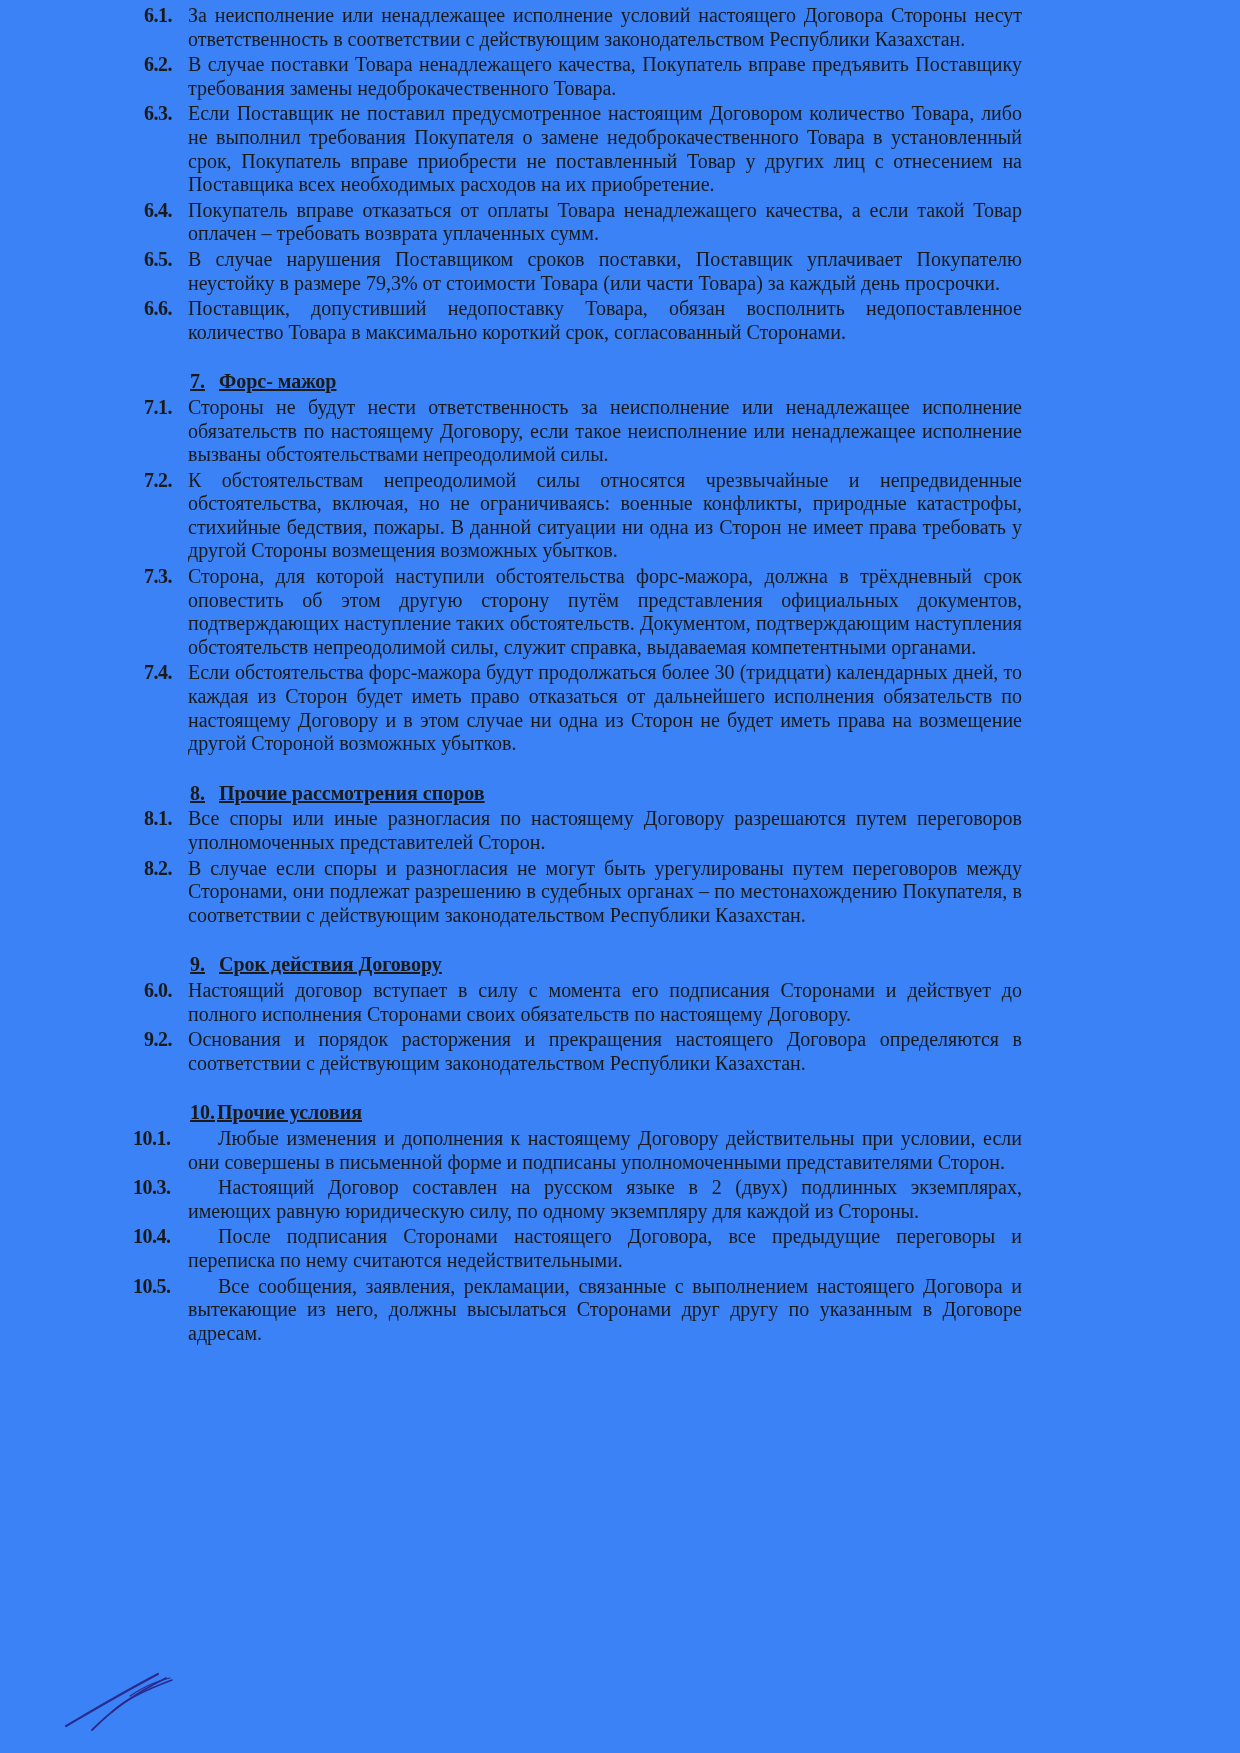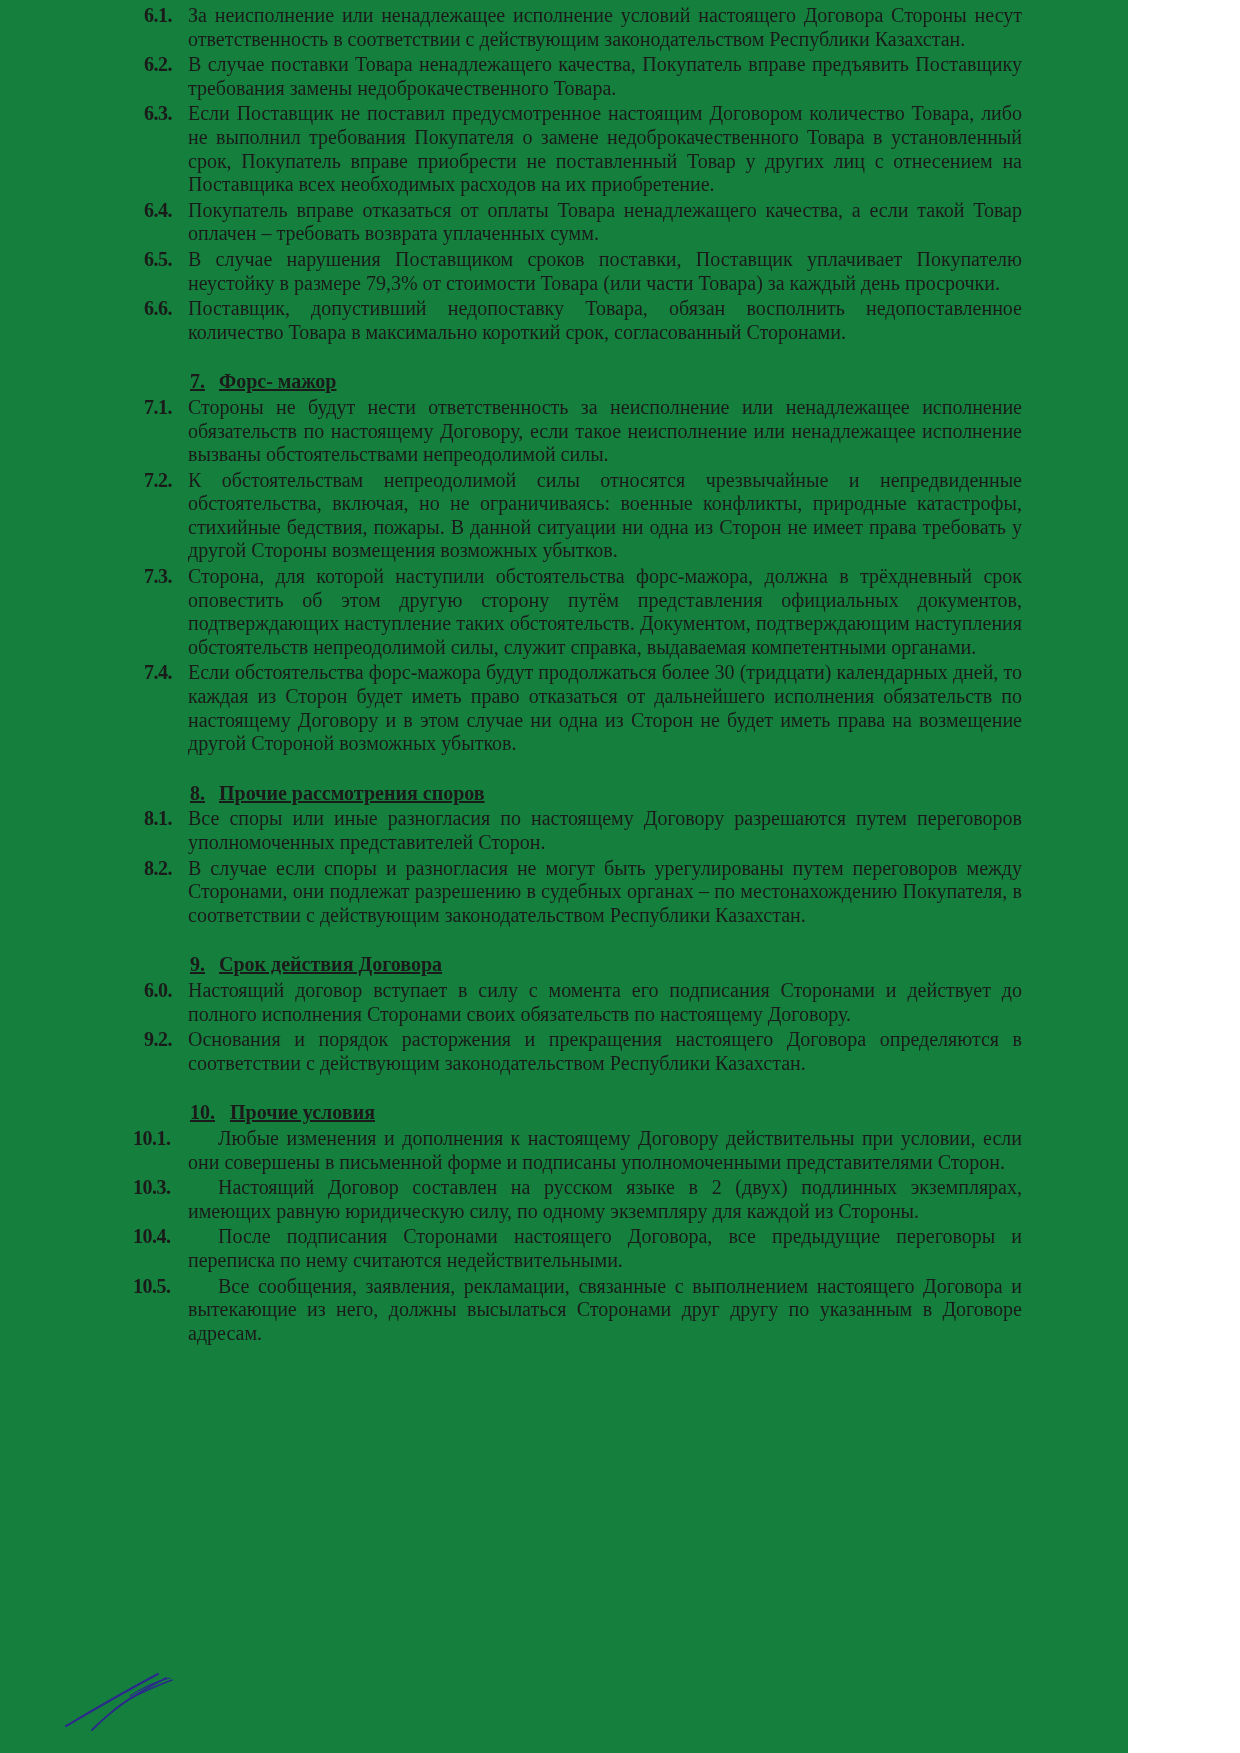--- a/index.html
+++ b/index.html
@@ -11,23 +11,23 @@
       width: 1240px;
       height: 1753px;
       position: relative;
       overflow: hidden;
       font-family: "Liberation Serif", "DejaVu Serif", serif;
       color: #1a1a1a;
     }
     .page {
       position: absolute;
       left: 0; top: 0;
-      width: 1128px;
+      width: 1240px;
       height: 1753px;
-      background: #15803d;
+      background: #3b82f6;
     }
     .content {
       position: absolute;
       left: 150px;
       top: 4px;
       width: 872px;
       font-size: 20px;
       line-height: 23.6px;
     }
     .clause {
@@ -97,27 +97,27 @@
       <p class="clause"><span class="num">7.4.</span><span>Если обстоятельства форс-мажора будут продолжаться более 30 (тридцати) календарных дней, то каждая из Сторон будет иметь право отказаться от дальнейшего исполнения обязательств по настоящему Договору и в этом случае ни одна из Сторон не будет иметь права на возмещение другой Стороной возможных убытков.</span></p>
     </div>
 
     <div>
       <div class="section-title"><span class="sec-num">8.</span><span>Прочие рассмотрения споров</span></div>
       <p class="clause"><span class="num">8.1.</span><span>Все споры или иные разногласия по настоящему Договору разрешаются путем переговоров уполномоченных представителей Сторон.</span></p>
       <p class="clause"><span class="num">8.2.</span><span>В случае если споры и разногласия не могут быть урегулированы путем переговоров между Сторонами, они подлежат разрешению в судебных органах – по местонахождению Покупателя, в соответствии с действующим законодательством Республики Казахстан.</span></p>
     </div>
 
     <div>
-      <div class="section-title"><span class="sec-num">9.</span><span>Срок действия Договора</span></div>
+      <div class="section-title"><span class="sec-num">9.</span><span>Срок действия Договору</span></div>
       <p class="clause"><span class="num">6.0.</span><span>Настоящий договор вступает в силу с момента его подписания Сторонами и действует до полного исполнения Сторонами своих обязательств по настоящему Договору.</span></p>
       <p class="clause"><span class="num">9.2.</span><span>Основания и порядок расторжения и прекращения настоящего Договора определяются в соответствии с действующим законодательством Республики Казахстан.</span></p>
     </div>
 
     <div>
-      <div class="section-title"><span class="sec-num" style="margin-right:15px">10.</span><span>Прочие условия</span></div>
+      <div class="section-title"><span class="sec-num" style="margin-right:2px">10.</span><span>Прочие условия</span></div>
       <p class="clause wide"><span class="num">10.1.</span><span class="first-indent"></span><span class="txt">Любые изменения и дополнения к настоящему Договору действительны при условии, если они совершены в письменной форме и подписаны уполномоченными представителями Сторон.</span></p>
       <p class="clause wide"><span class="num">10.3.</span><span class="first-indent"></span><span class="txt">Настоящий Договор составлен на русском языке в 2 (двух) подлинных экземплярах, имеющих равную юридическую силу, по одному экземпляру для каждой из Стороны.</span></p>
       <p class="clause wide"><span class="num">10.4.</span><span class="first-indent"></span><span class="txt">После подписания Сторонами настоящего Договора, все предыдущие переговоры и переписка по нему считаются недействительными.</span></p>
       <p class="clause wide"><span class="num">10.5.</span><span class="first-indent"></span><span class="txt">Все сообщения, заявления, рекламации, связанные с выполнением настоящего Договора и вытекающие из него, должны высылаться Сторонами друг другу по указанным в Договоре адресам.</span></p>
     </div>
 
   </div>
 
   <svg class="signature" viewBox="0 0 120 80">
     <path id="sig1" d="M6 66 C 30 52, 60 34, 98 14" fill="none" stroke-width="2.2" stroke-linecap="round" stroke="#2b2a8c"></path>

